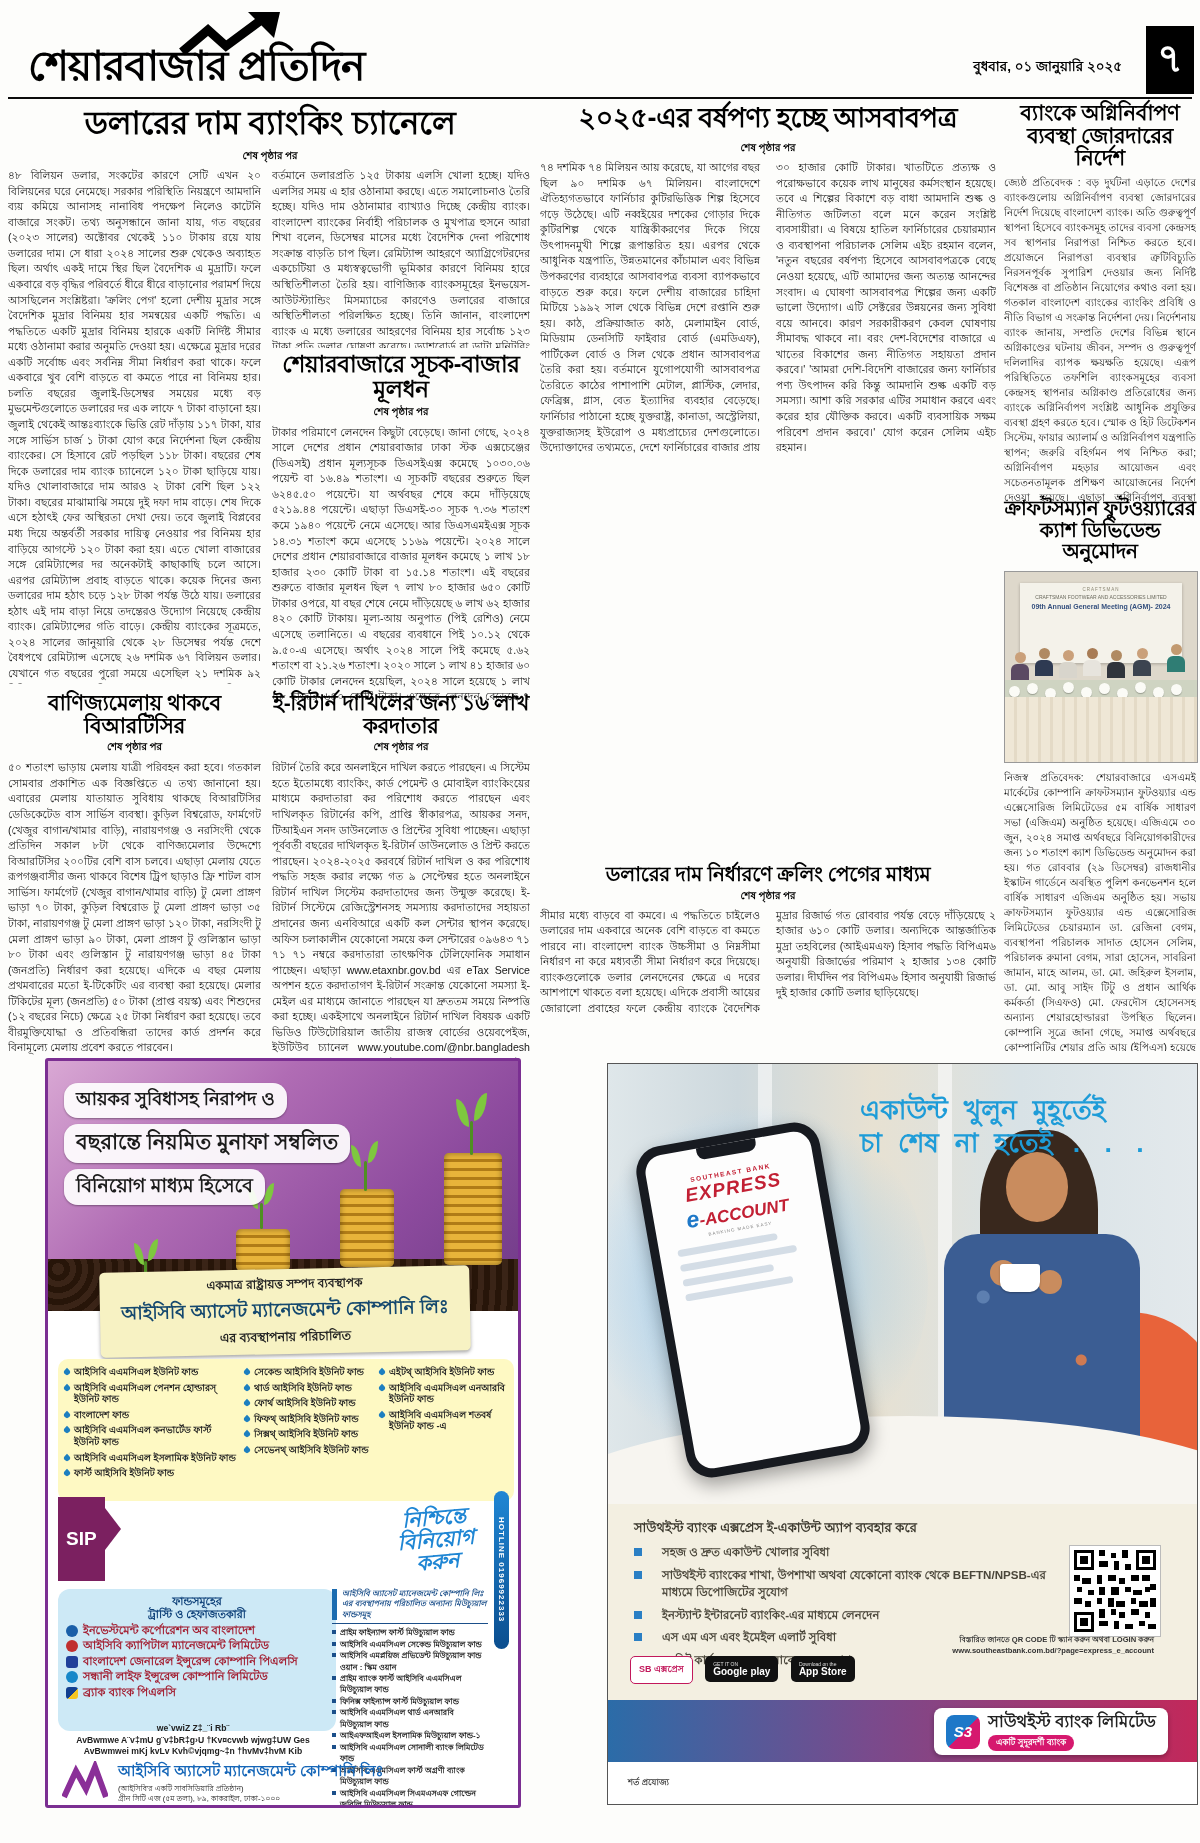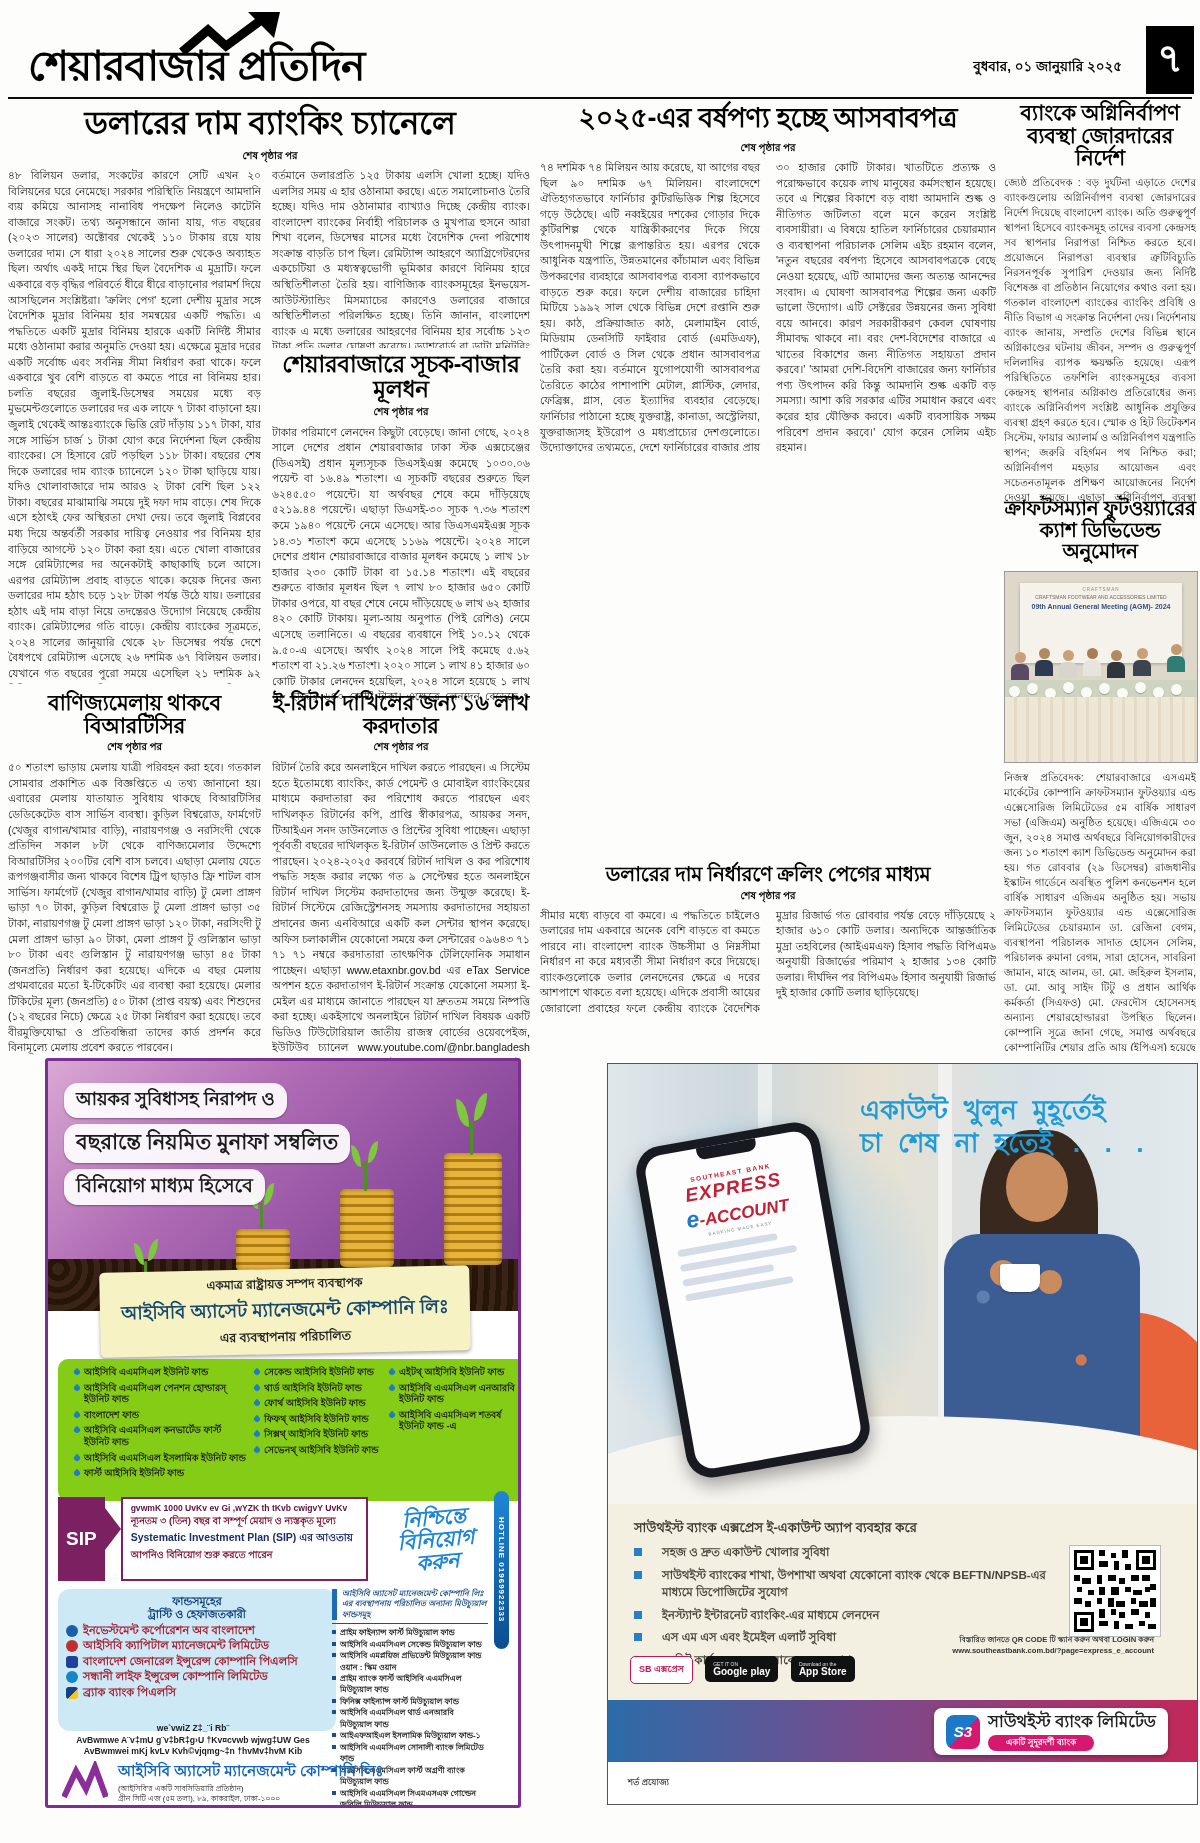--- a/index.html
+++ b/index.html
@@ -42,21 +42,21 @@
   .leaf{position:absolute;width:10px;height:22px;background:#7ec83e;border-radius:0 100% 0 100%;}
   .leaf.r{border-radius:100% 0 100% 0;}
   .stem{position:absolute;width:3px;background:#4f8f23;border-radius:2px;}
   .pill{display:inline-block;background:rgba(255,255,255,.92);border-radius:14px;
         padding:2px 12px;font-weight:800;color:#1b1b1b;box-shadow:0 1px 2px rgba(0,0,0,.35);}
   .banner{background:#f7f2c3;border-radius:5px;box-shadow:0 2px 4px rgba(0,0,0,.35);
           text-align:center;transform:rotate(-1.2deg);padding:6px 4px;}
   .bn1{font-size:12px;font-weight:700;color:#222;}
   .bn2{font-size:18.5px;font-weight:800;color:#14486e;margin-top:1px;}
   .bn3{font-size:12.5px;font-weight:700;color:#222;margin-top:1px;}
-  .fundpanel{background:#84cc16;border-radius:10px;display:flex;padding:8px 16px;gap:6px;}
+  .fundpanel{background:#fef9c3;border-radius:10px;display:flex;padding:8px 6px;gap:6px;}
   .fcol{flex:1;display:flex;flex-direction:column;gap:4px;}
   .fitem{display:flex;gap:4px;font-size:9.3px;font-weight:700;color:#212121;line-height:1.25;}
   .drop{flex:none;width:6px;height:6px;background:#1d7fc0;border-radius:0 50% 50% 50%;
         transform:rotate(45deg);margin-top:2px;}
   .sipwrap{display:flex;align-items:stretch;}
   .sipbox{background:#fff;border:2px solid #7b2060;padding:4px 8px;flex:1;}
   .siptag{background:#7b2060;color:#fff;font-weight:800;font-size:19px;display:flex;
           align-items:center;padding:0 8px;}
   .siparrow{width:0;height:0;border-top:21px solid transparent;border-bottom:21px solid transparent;
             border-left:16px solid #7b2060;margin-top:11px;}
@@ -124,21 +124,21 @@
   .badge.sb .b{font-size:9px;color:#c2185b;}
   .sebbar{position:absolute;left:0;right:0;height:62px;
           background:linear-gradient(90deg,#2b6ca8,#7a4a8c 45%,#c2285a);}
   .seblogo{position:absolute;background:#fff;border-radius:8px;display:flex;align-items:center;
            gap:8px;padding:4px 12px;box-shadow:0 2px 5px rgba(0,0,0,.3);}
   .sbmark{width:34px;height:34px;border-radius:8px;
           background:linear-gradient(135deg,#1e78c8 50%,#d6186e 50%);color:#fff;font-weight:800;
           font-size:15px;display:flex;align-items:center;justify-content:center;font-style:italic;}
   .sebname{font-size:16.5px;font-weight:800;color:#222;line-height:1.1;}
   .sebtag{display:inline-block;background:#d6186e;color:#fff;font-size:8.5px;font-weight:700;
-          border-radius:8px;padding:1px 18px;margin-top:2px;}
+          border-radius:8px;padding:1px 8px;margin-top:2px;}
   .terms{font-size:8.5px;color:#444;font-weight:700;}
 </style>
 </head>
 <body>
 
 <div class="page">
 
   <div class="abs" style="left:28px;top:34px;">
     <svg class="abs" style="left:150px;top:-22px;" width="110" height="52" viewBox="0 0 110 52">
       <polyline points="4,40 30,18 48,34 86,6" fill="none" stroke="#000" stroke-width="9"></polyline>
@@ -334,26 +334,20 @@
           </div>
         <div class="fitem">
             <i class="drop"></i>
             <span>আইসিবি এএমসিএল শতবর্ষ ইউনিট ফান্ড -এ</span>
           </div>
       </div>
     </div>
     <div class="abs sipwrap" style="left:10px;top:436px;width:310px;height:84px;">
       <div class="siptag">SIP</div>
       <div class="siparrow"></div>
-      <div class="sipbox">
-        <div class="sip1">gvwmK 1000 UvKv ev Gi ,wYZK th tKvb cwigvY UvKv</div>
-        <div class="sip2">ন্যূনতম ৩ (তিন) বছর বা সম্পূর্ণ মেয়াদ ও ন্যস্তকৃত মূল্যে</div>
-        <div class="sip3">Systematic Investment Plan (SIP) এর আওতায়</div>
-        <div class="sip2">আপনিও বিনিয়োগ শুরু করতে পারেন</div>
-      </div>
     </div>
     <div class="abs assure" style="left:332px;top:446px;width:112px;">
       <div>নিশ্চিন্তে</div>
       <div>বিনিয়োগ করুন</div>
     </div>
     <div class="abs hotline" style="left:446px;top:430px;width:15px;height:158px;">HOTLINE 01969922333</div>
     <div class="abs trustbox" style="left:10px;top:528px;width:262px;height:130px;">
       <div class="th1">
         <span>ফান্ডসমূহের</span><br><span>ট্রাস্টি ও হেফাজতকারী</span>
       </div>

